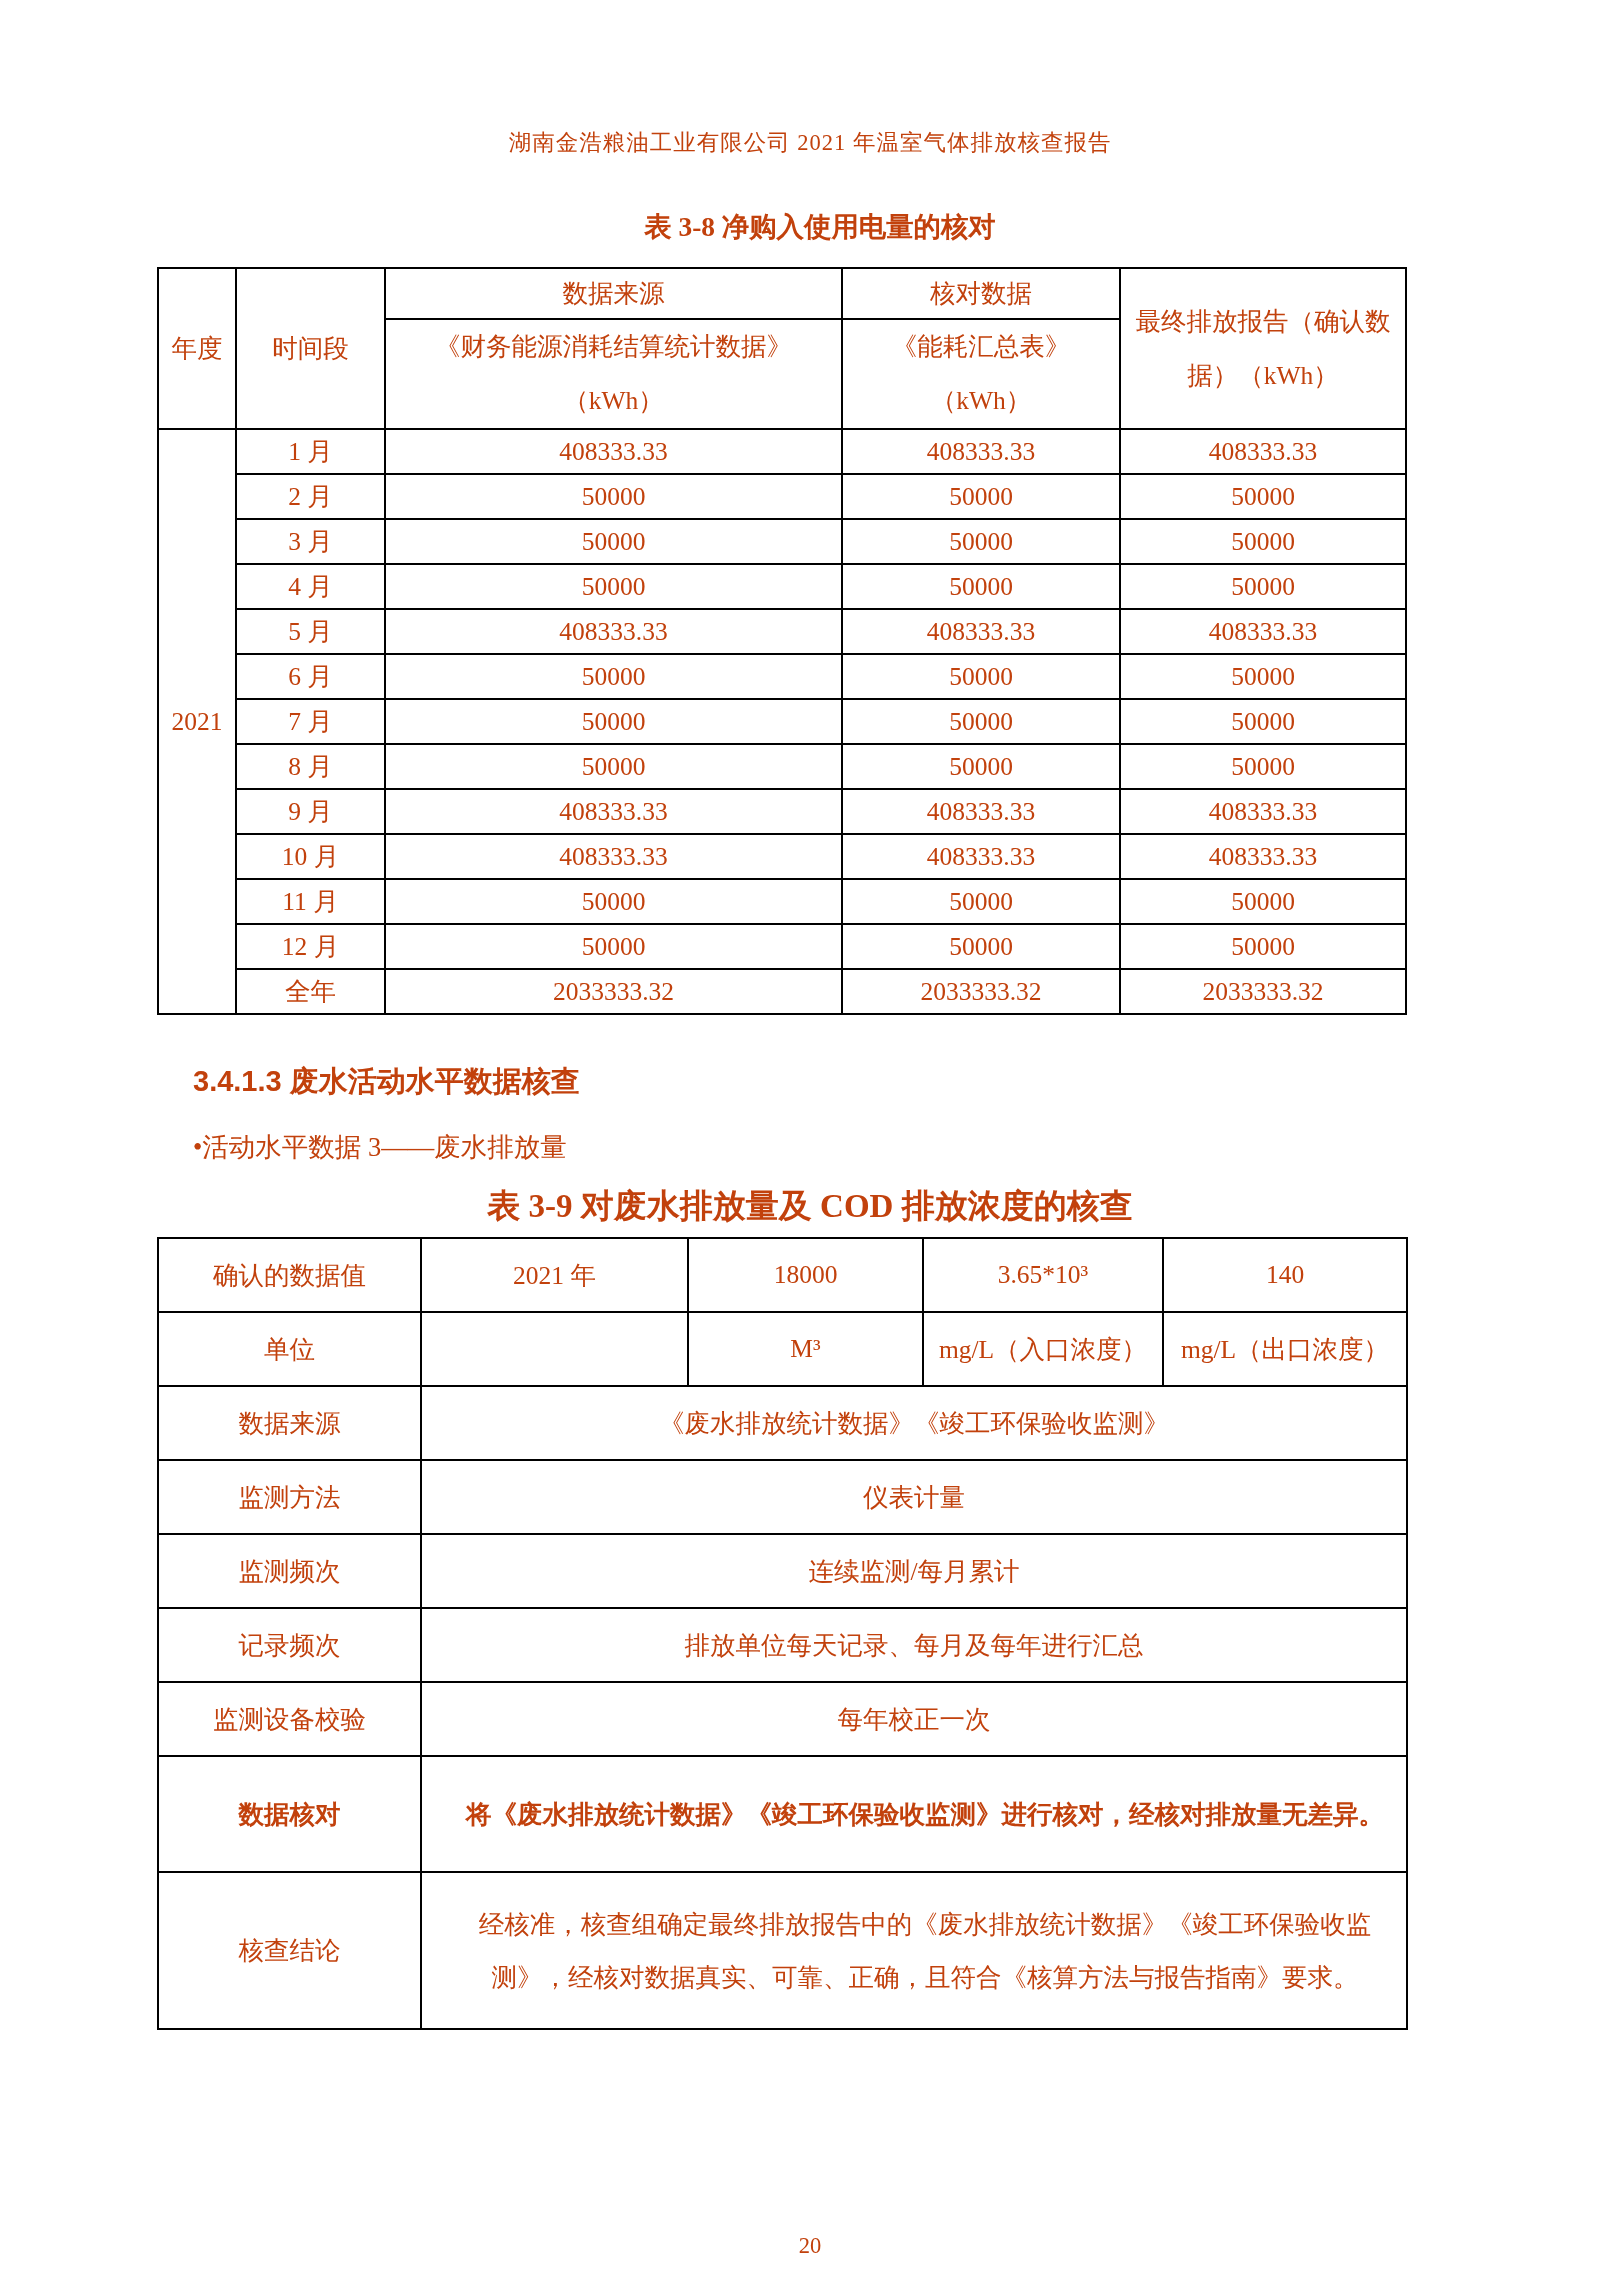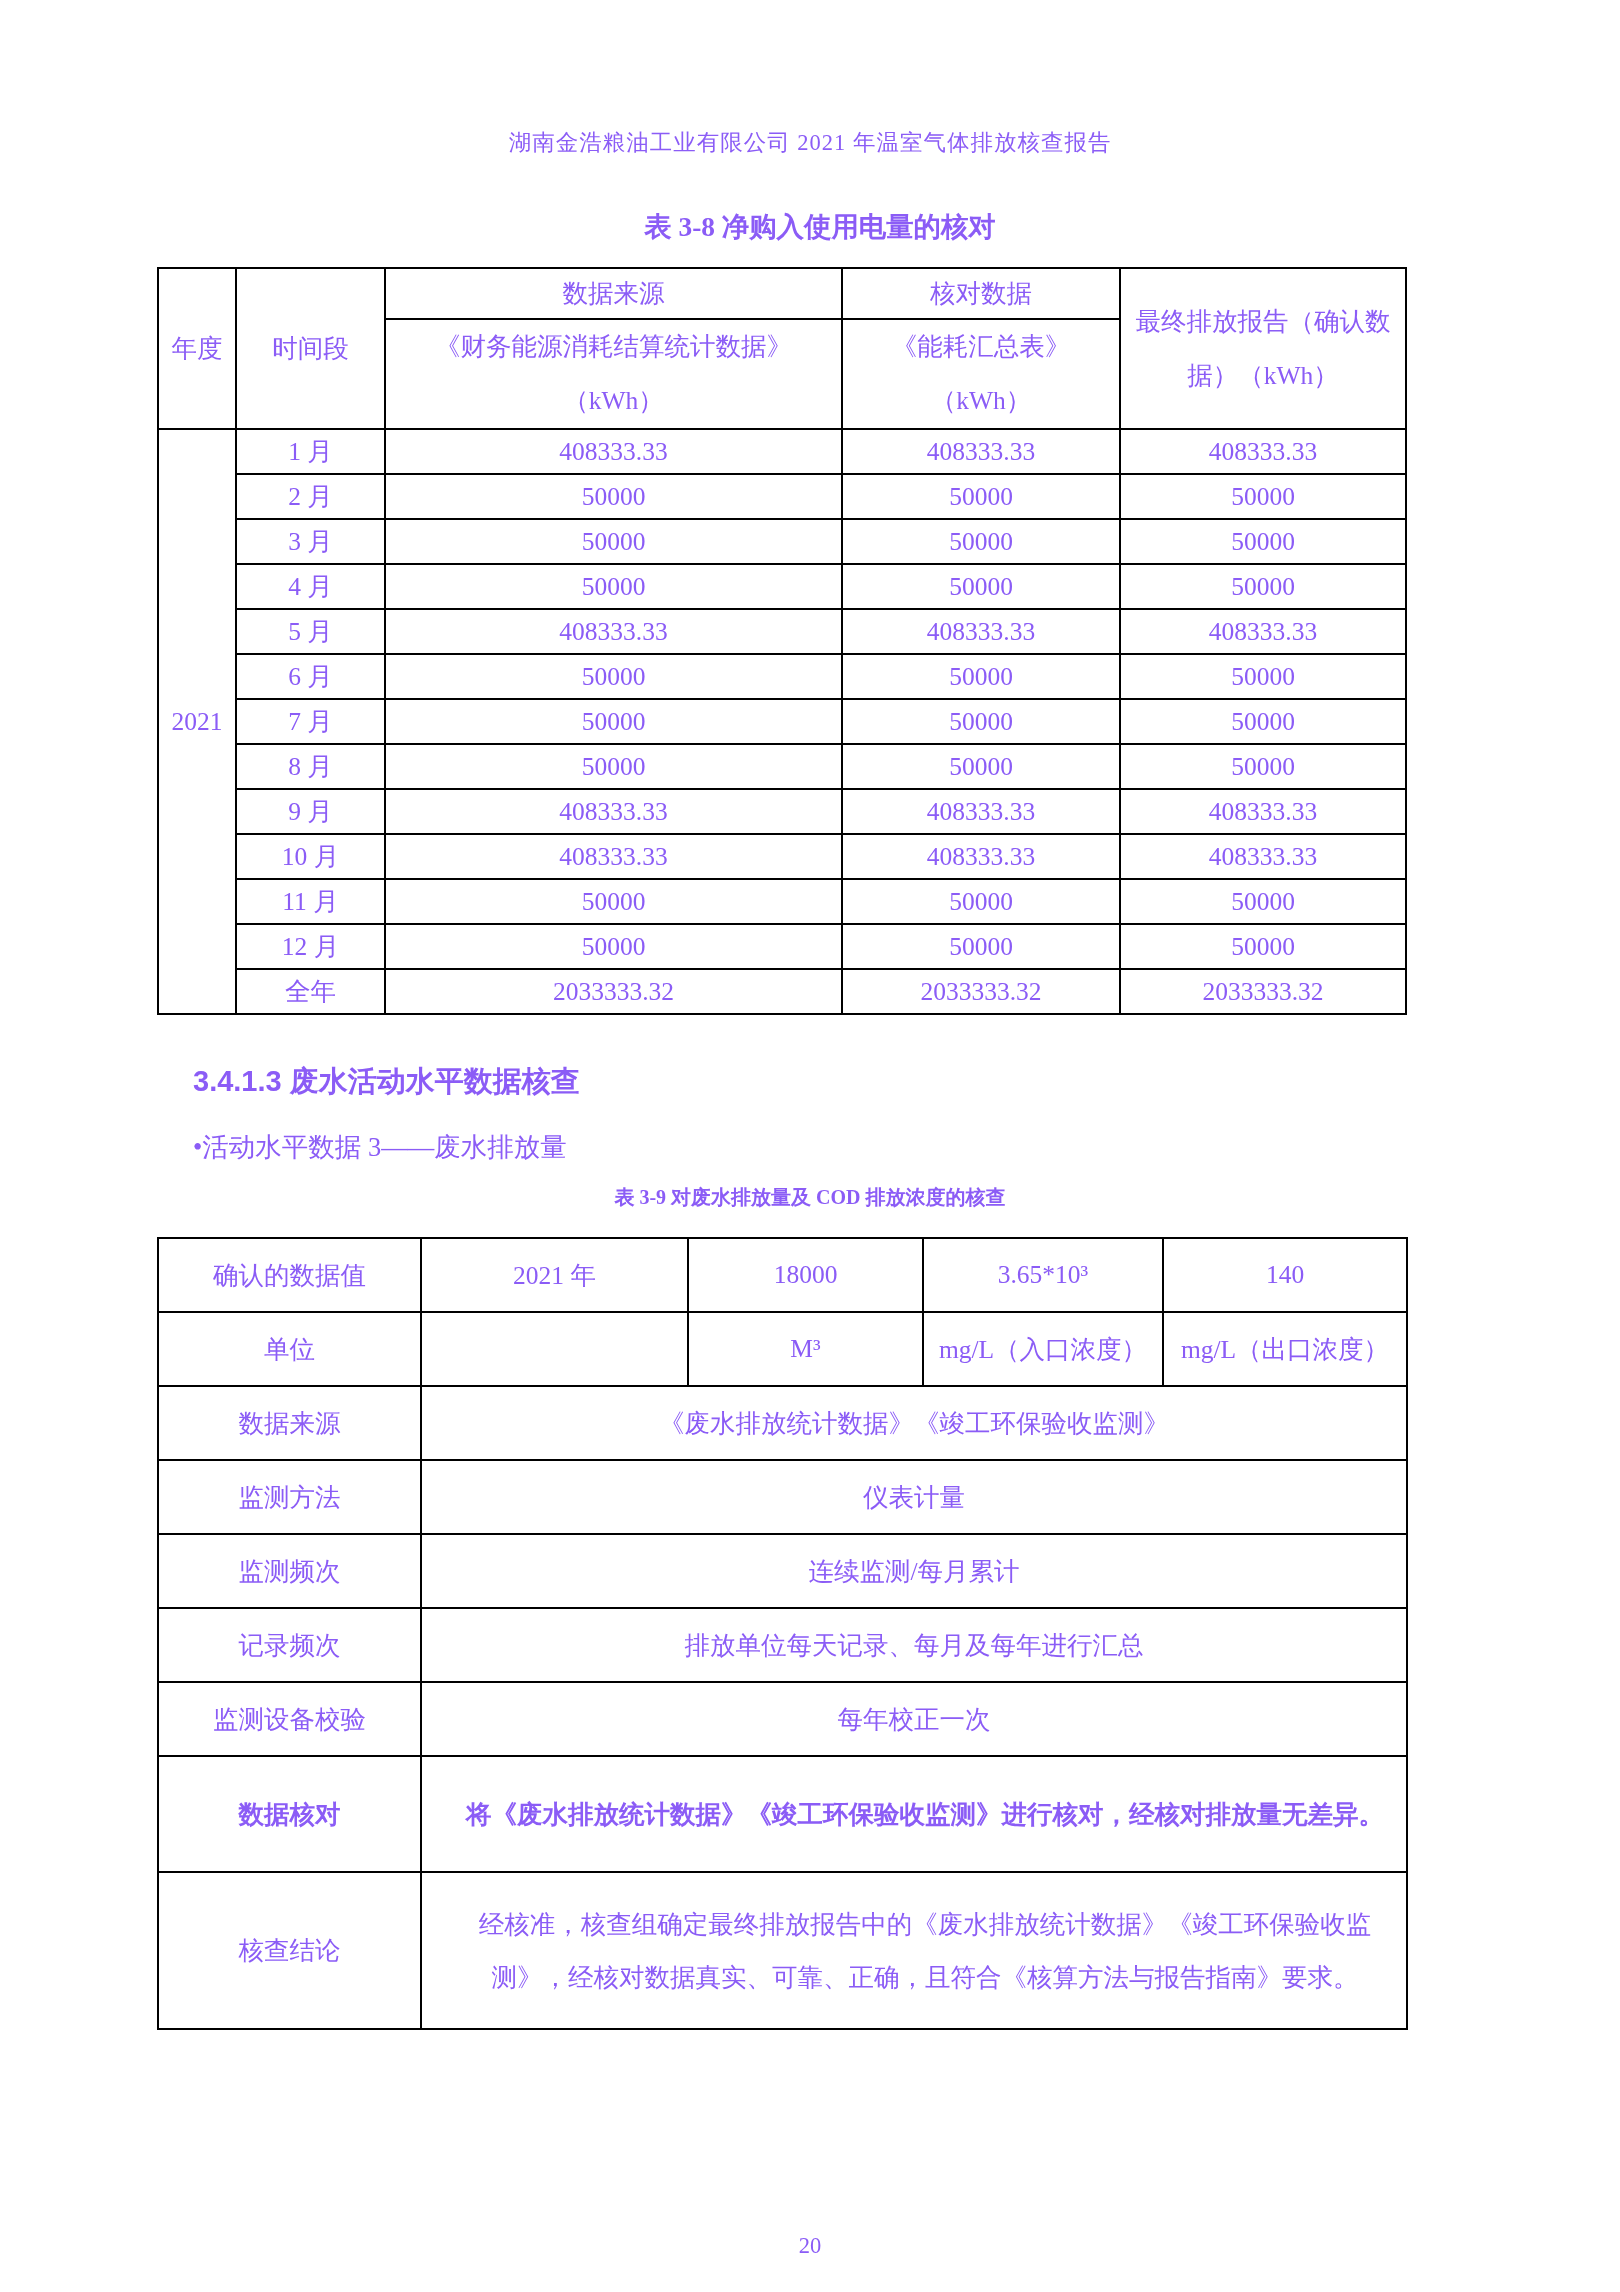--- a/index.html
+++ b/index.html
@@ -1,34 +1,34 @@
 <!DOCTYPE html>
 <html><head>
 <meta charset="utf-8">
 <style>
   * { margin:0; padding:0; box-sizing:border-box; }
   html,body { background:#ffffff; }
   .page {
     position:relative;
     width:1620px; height:2293px;
     background:#ffffff;
-    color:#8b5cf6;
+    color:#c2410c;
     font-family:"Liberation Serif","DejaVu Serif",serif;
     overflow:hidden;
   }
   .doc-header {
     position:absolute; top:127px; left:0; width:100%;
     text-align:center; font-size:22.5px; letter-spacing:1px;
   }
   .caption {
     position:absolute; left:0; width:100%;
     text-align:center; font-weight:bold;
   }
   .caption-38 { top:209px; font-size:27.4px;padding-left:20px; }
-  .caption-39 { top:1184px; font-size:20px; }
+  .caption-39 { top:1184px; font-size:33px; }
   .section-heading {
     position:absolute; left:193px; top:1062px;
     font-family:"Liberation Sans","DejaVu Sans",sans-serif;
     font-weight:bold; font-size:29px;
   }
   .bullet-line {
     position:absolute; left:193px; top:1129px;
     font-size:26.5px;
   }
   table { border-collapse:collapse; table-layout:fixed; }

